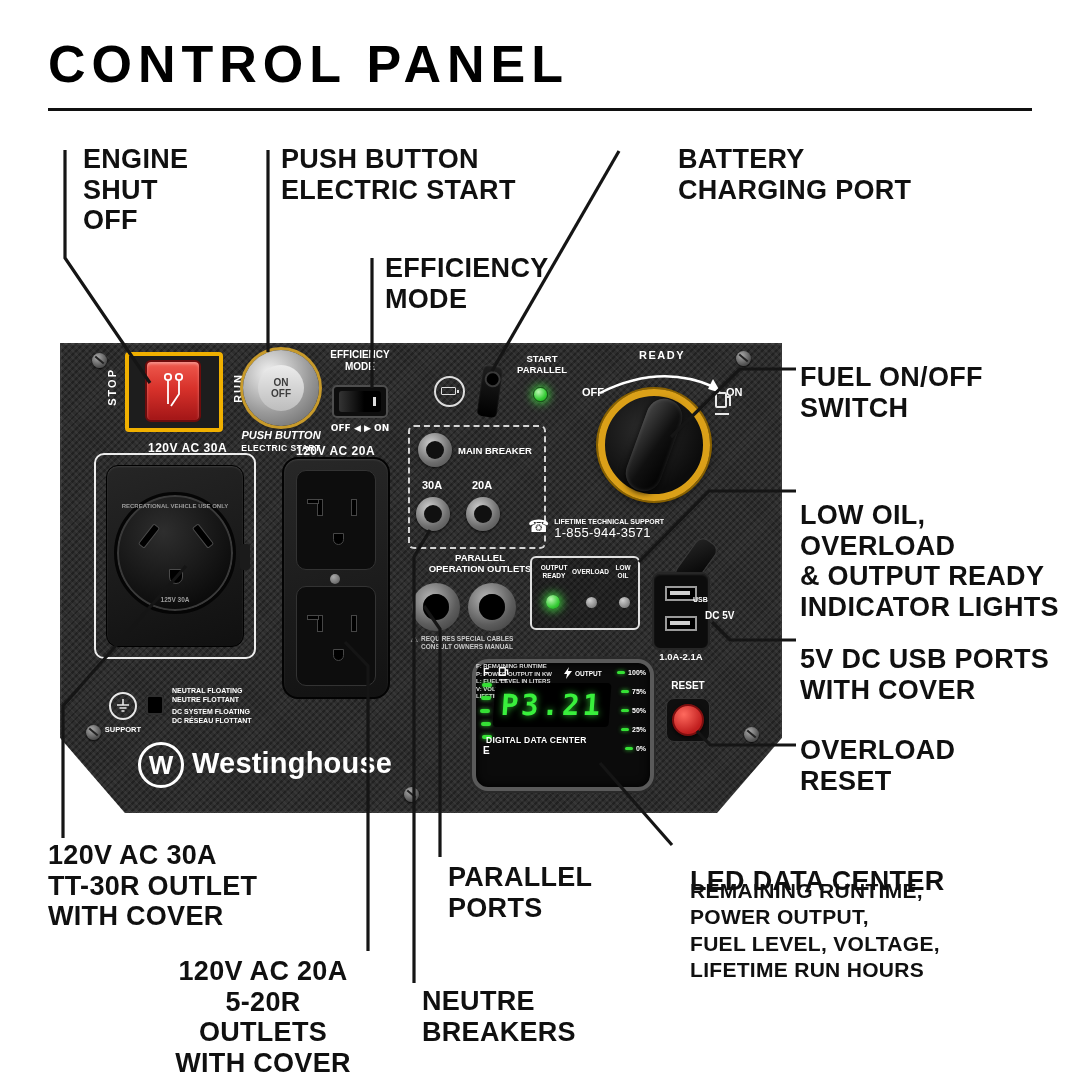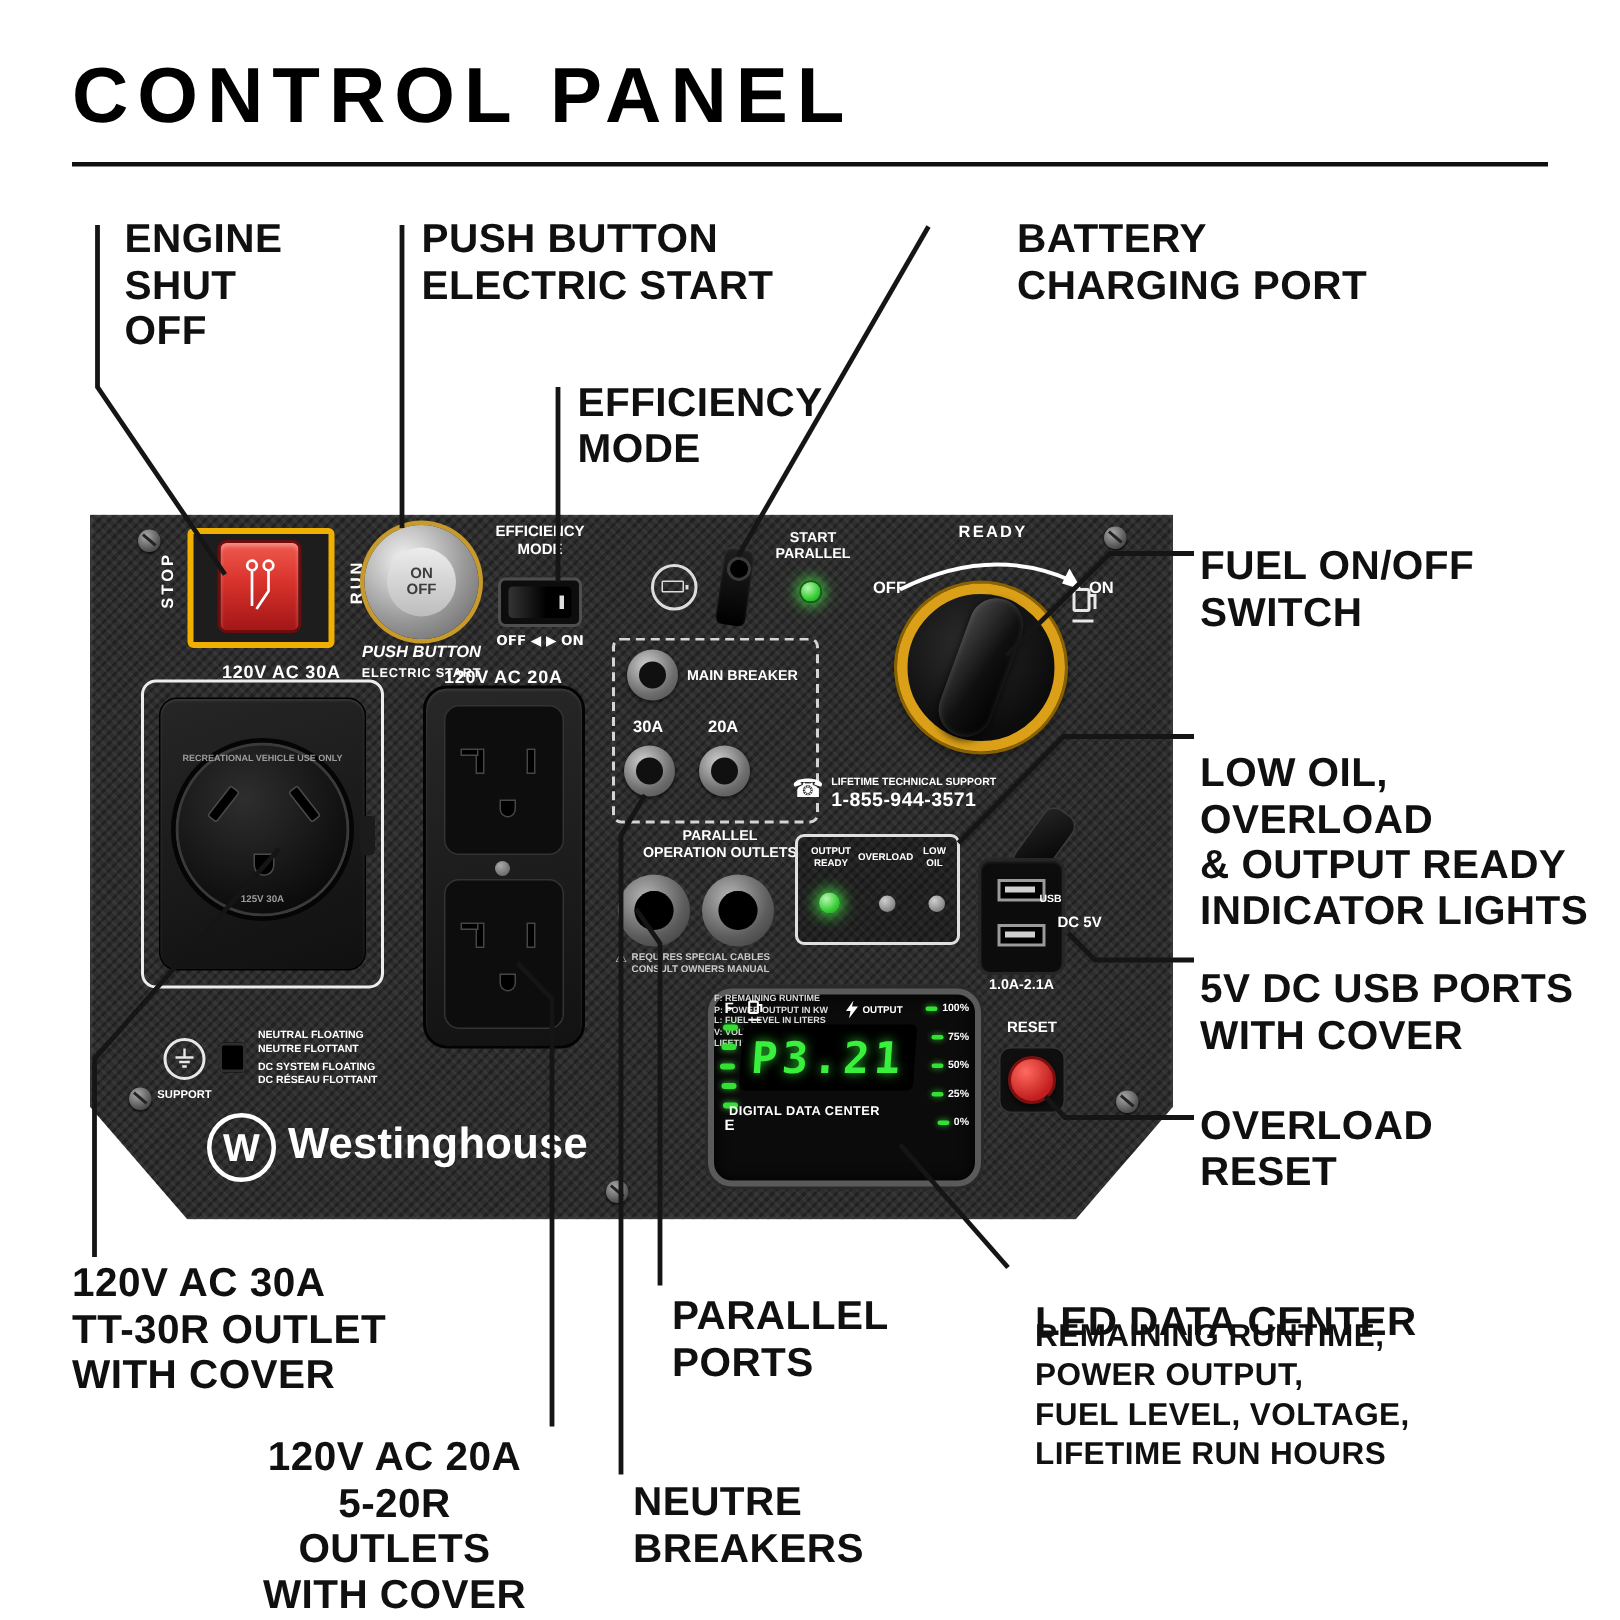--- a/index.html
+++ b/index.html
@@ -174,21 +174,21 @@
   #pp-l { left:352px; top:240px; } #pp-r { left:408px; top:240px; }
   #par-warning { position:absolute; left:350px; top:292px; width:130px; display:flex; gap:3px;
             color:#c9c9c9; font-weight:bold; }
   #par-warning .wicon { font-family:"DejaVu Sans",sans-serif; font-size:9px; line-height:1; }
   #par-warning .wtext { font-size:6.5px; line-height:1.3; white-space:pre-line; }
 
   
   #support { position:absolute; left:468px; top:175px; display:flex; gap:5px; }
   #phone-icon { font-family:"DejaVu Sans",sans-serif; color:#fff; font-size:17px; line-height:1; }
   #support-l1 { font-size:7px; color:#fff; font-weight:bold; }
-  #support-l2 { font-size:13px; color:#fff; font-weight:bold; letter-spacing:.3px; }
+  #support-l2 { font-size:13px; color:#fff; font-weight:normal; letter-spacing:.3px; }
 
   
   #ind-box { position:absolute; left:470px; top:213px; width:110px; height:74px;
              border:2px solid #e0e0e0; border-radius:6px; background:rgba(0,0,0,.25); }
   .indcol { position:absolute; top:6px; text-align:center; font-size:6.5px; color:#fff;
             font-weight:bold; line-height:1.25; white-space:pre-line; }
   #ic1 { left:3px;  width:38px; } #ic2 { left:40px; width:36px; top:10px; } #ic3 { left:78px; width:26px; }
   #led-ready { position:absolute; left:14px; top:37px; width:14px; height:14px; border-radius:50%;
             background:radial-gradient(circle at 35% 30%, #b9f7b0, #35cc35 60%, #1d8f1d);
             box-shadow:0 0 9px 3px rgba(70,230,70,.75); }

